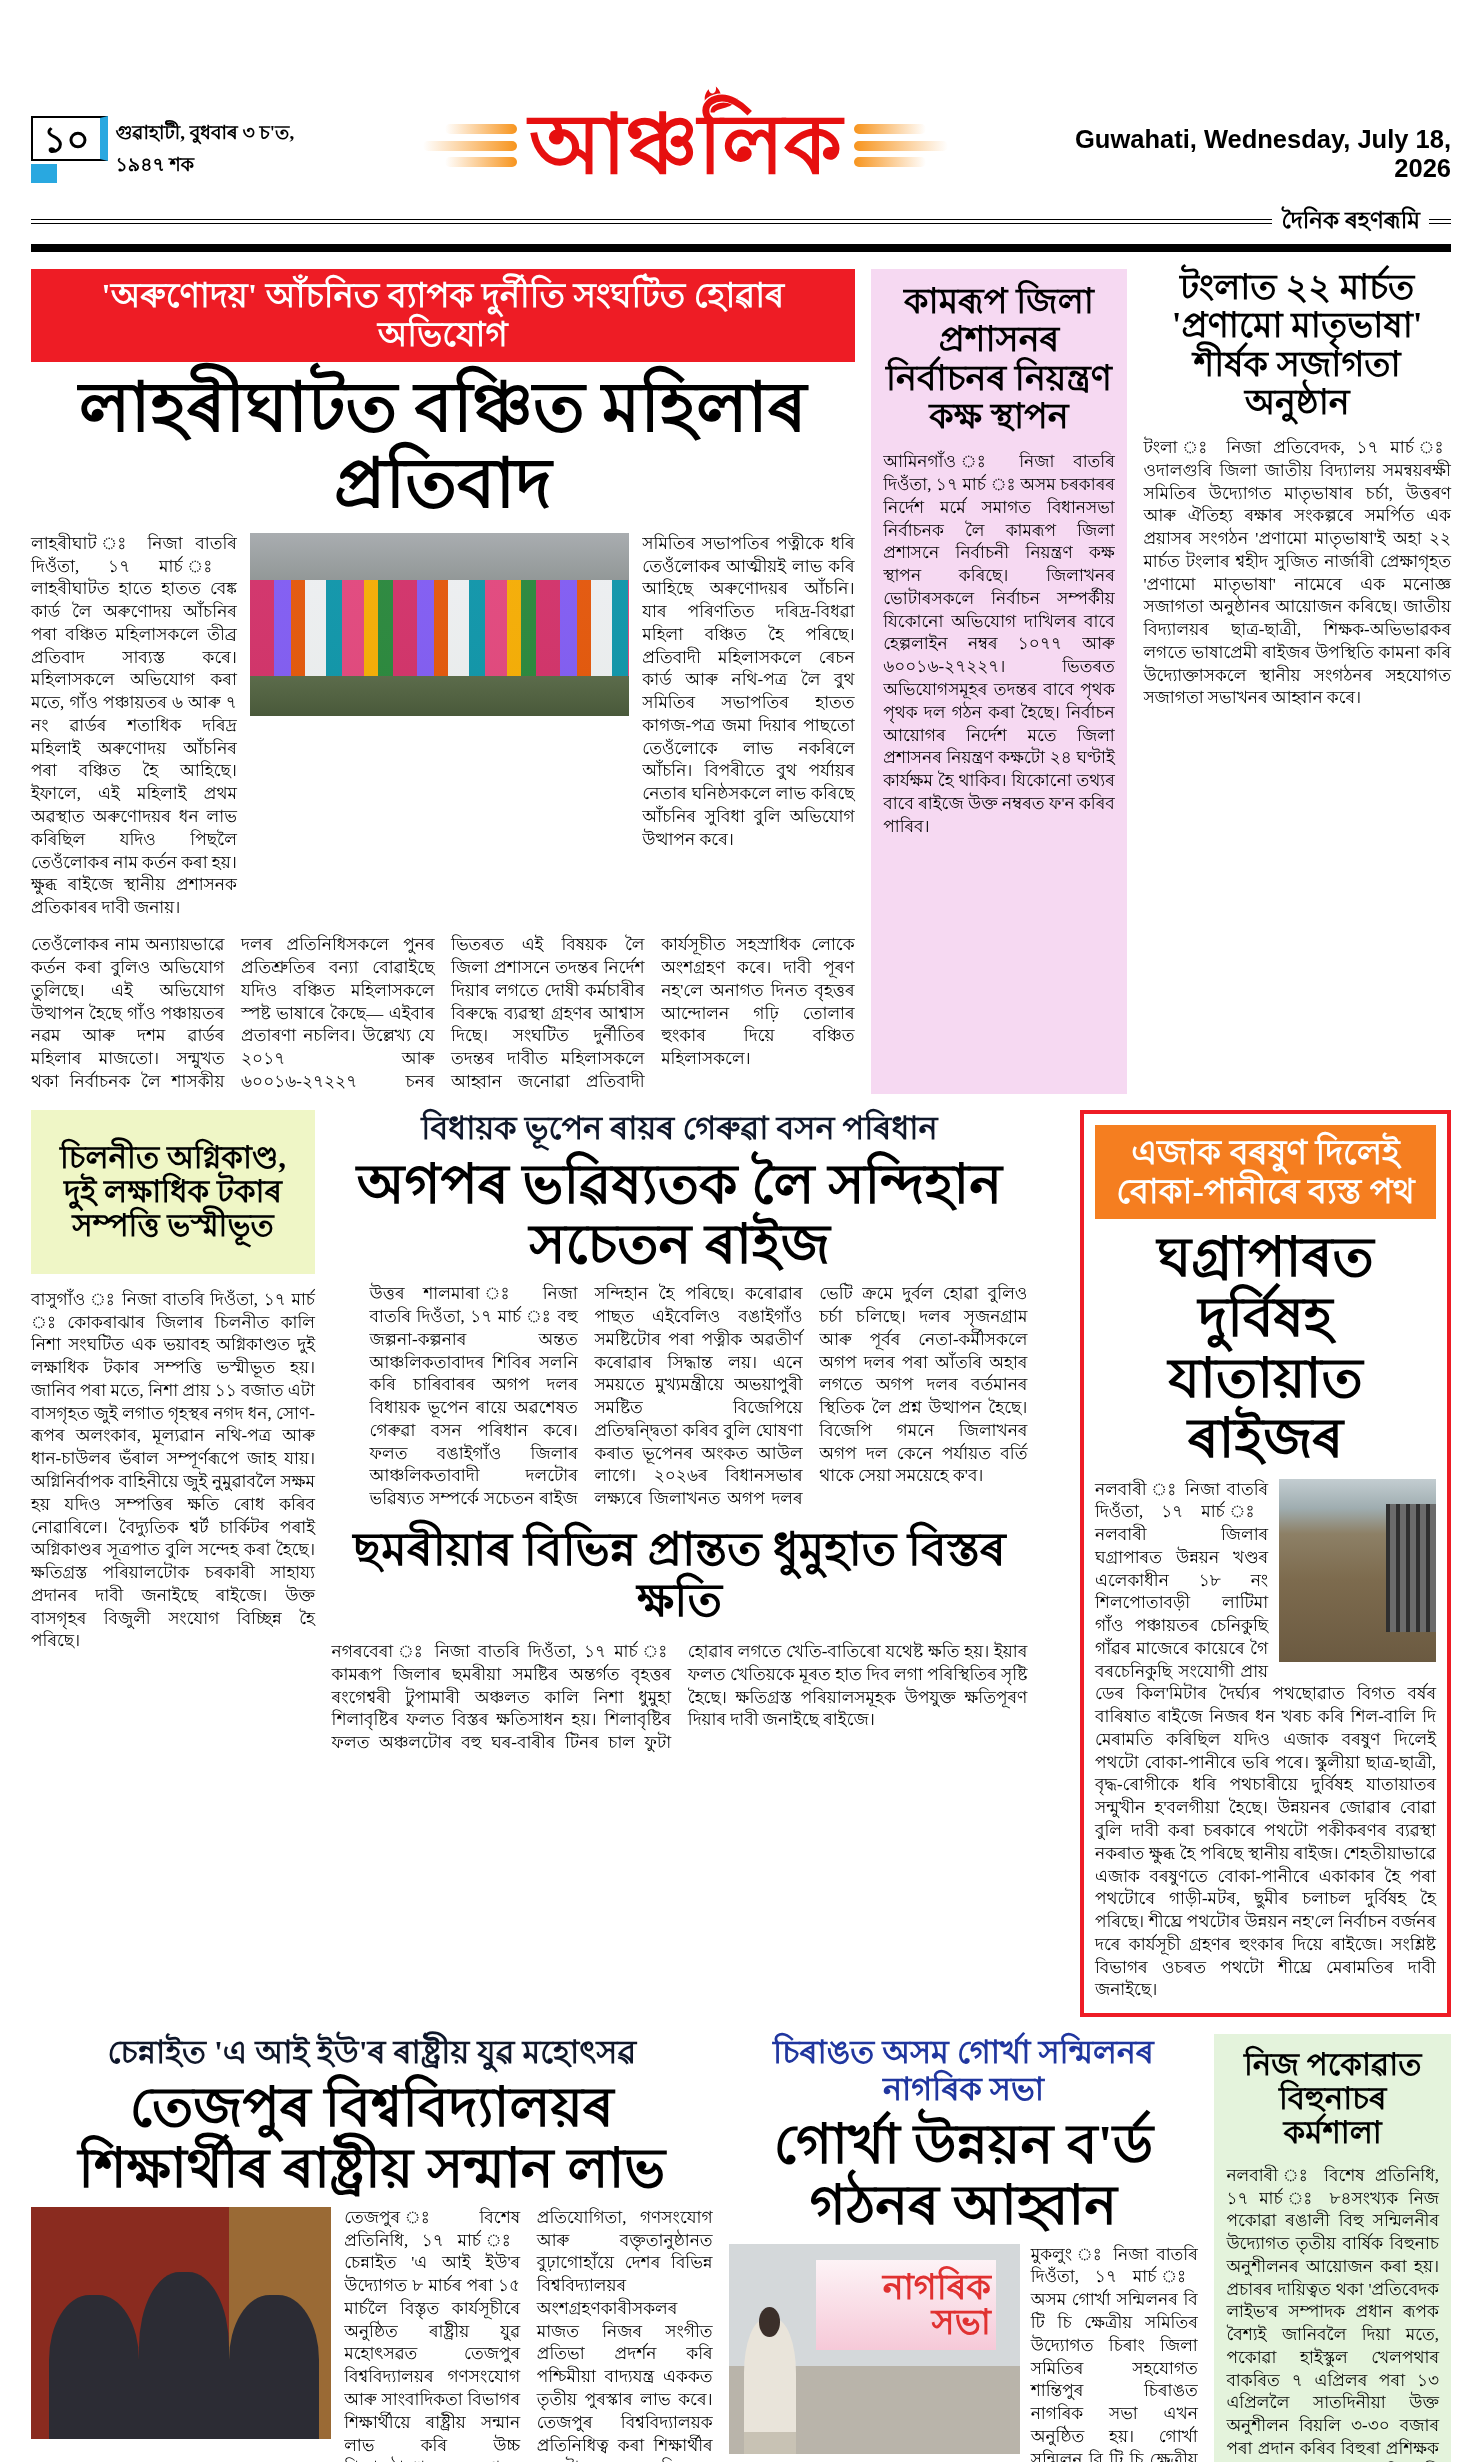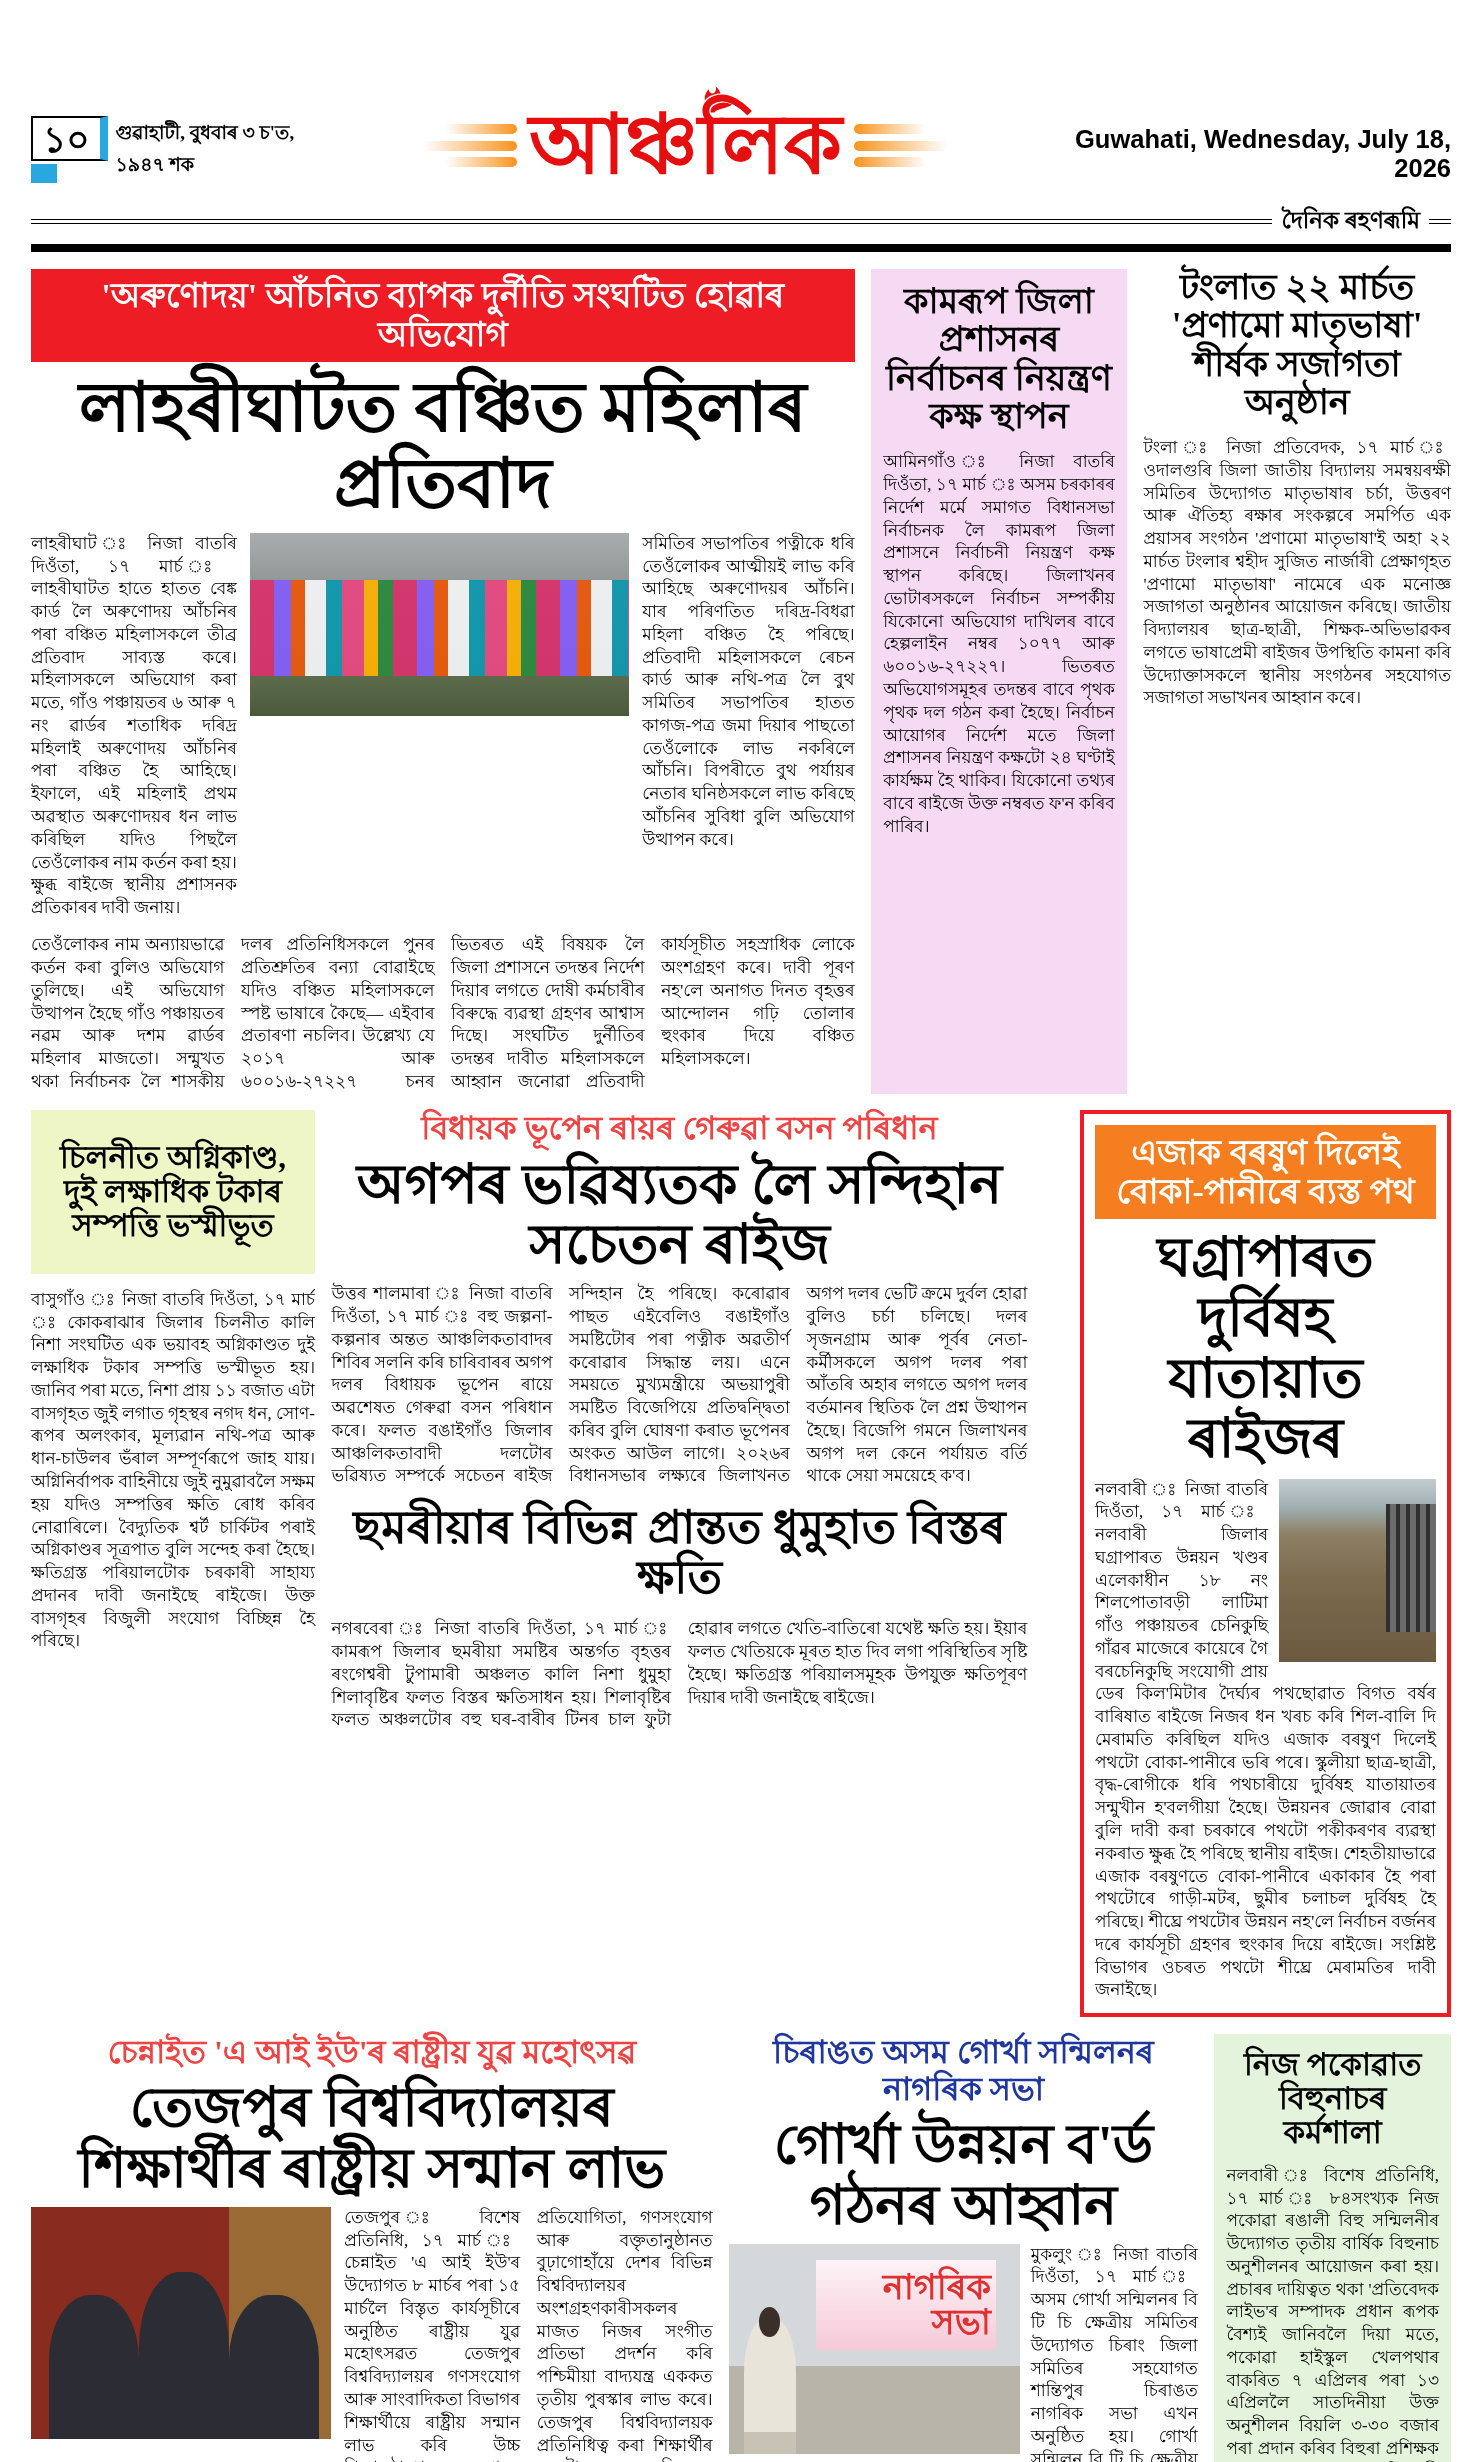--- a/index.html
+++ b/index.html
@@ -32,31 +32,31 @@
   .subrule .dash { width:22px; height:5px; border-top:1.7px solid #000; border-bottom:1.7px solid #000; }
   .big-rule { height:7.7px; background:#000; margin-top:3.3px; }
 
   
   .sec { margin-top:16.6px; }
   .row { display:flex; gap:16.6px; align-items:stretch; }
   .kbar { color:#fff; font-weight:bold; text-align:center; padding:7.7px 5.5px; font-size:34px; line-height:1.15; }
   .kbar.red { background:#ee1c25; }
   .kbar.orange { background:#f57e20; }
   .ktxt { font-weight:bold; text-align:center; font-size:32px; line-height:1.15; }
-  .ktxt.magenta { color:#ef4444; }
+  .ktxt.magenta { color:#0f172a; }
   .ktxt.blue { color:#20369f; }
   .hl { font-weight:bold; text-align:center; line-height:1.1; color:#000; }
   .h-xxl { font-size:69px; }
   .h-xl  { font-size:55px;font-family:Liberation Serif, serif; }
   .h-lg  { font-size:46px; }
   .h-md  { font-size:35px; }
   .h-sm  { font-size:31px; }
   .body-txt { font-size:17px; line-height:1.34; text-align:justify; }
   .cols-2 { column-count:2; column-gap:16.6px; }
-  .cols-3 { column-count:3; column-gap:16.6px; }
+  .cols-3 { column-count:3; column-gap:16.6px;margin-left:38px; }
   .cols-4 { column-count:4; column-gap:16.6px; }
   .box-pink   { background:#f6d9f2; padding:14.4px 12px; }
   .box-yellow { background:#eff6c6; padding:31px 12px; }
   .box-green  { background:#e4f3dc; padding:14.4px 12px; }
   .red-frame  { border:4.4px solid #ee1c25; padding:11px; }
 
   
   .photo { position:relative; overflow:hidden; background:#999; flex-shrink:0; }
   .ph-protest { background:linear-gradient(180deg,#a9adb0 0%,#8b9190 34%,#77836f 58%,#5c6c4b 78%,#49593a 100%); }
   .ph-protest .crowd { position:absolute; left:0; right:0; top:26%; height:52%; opacity:.95;

